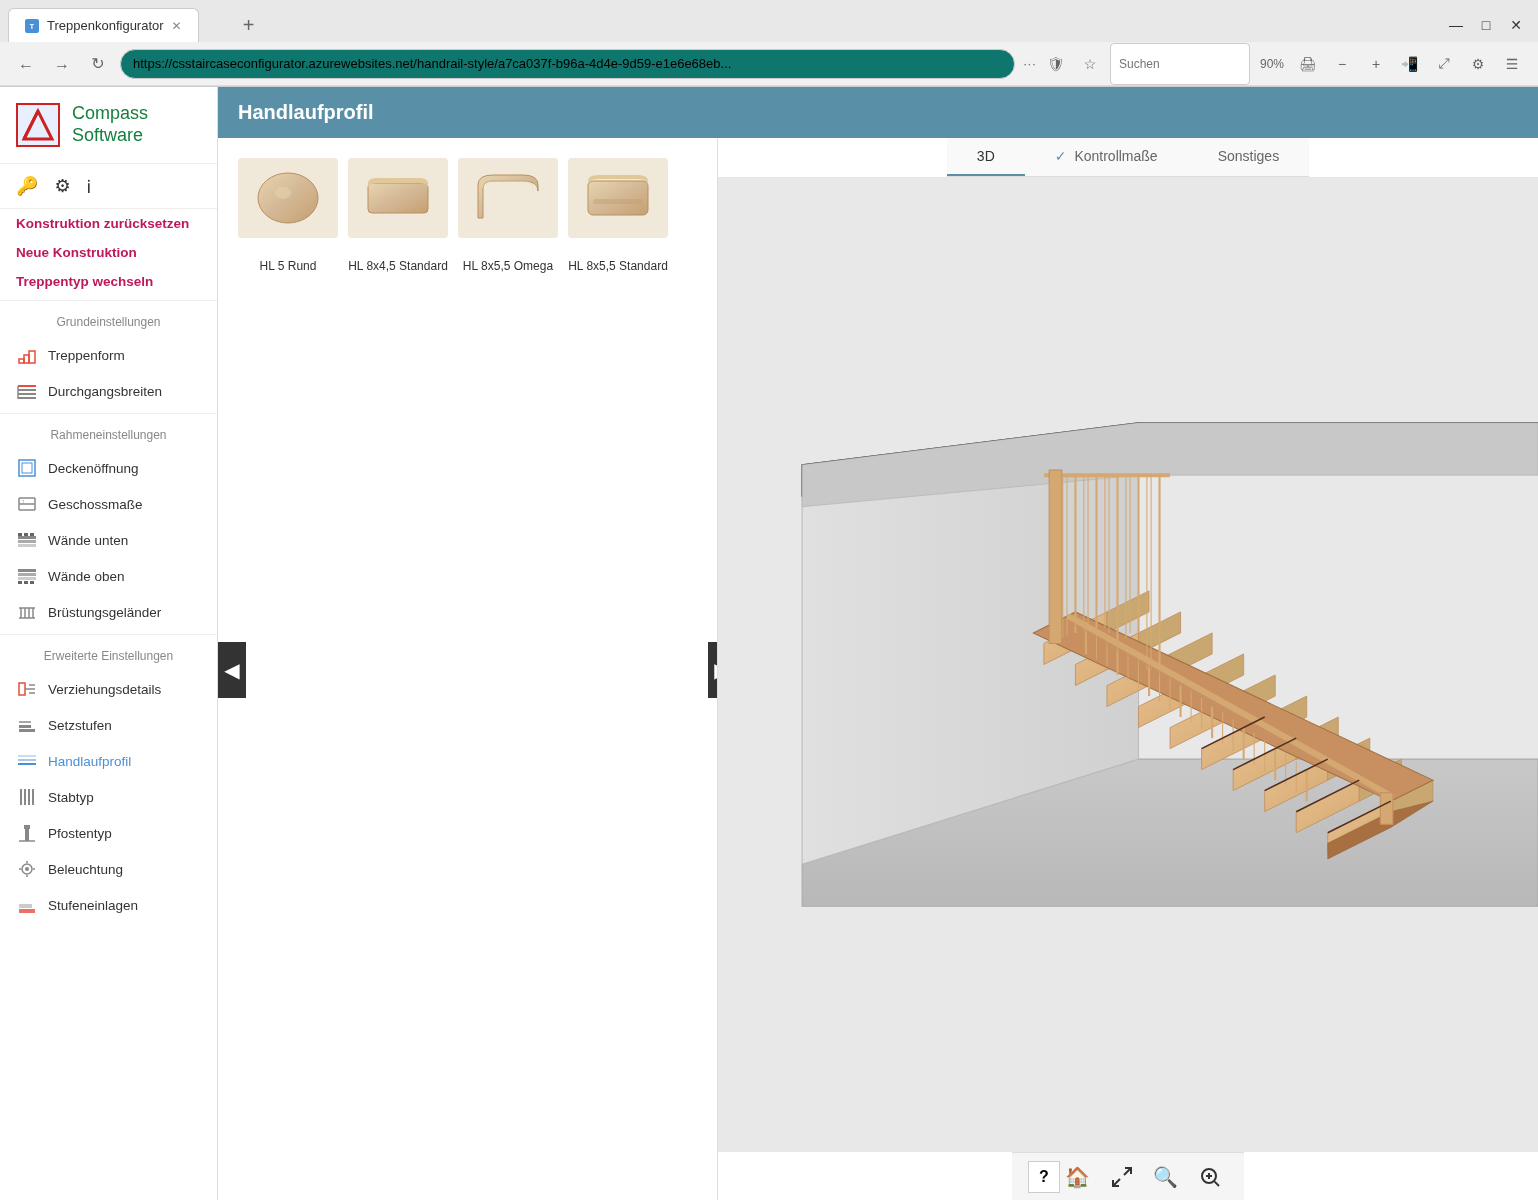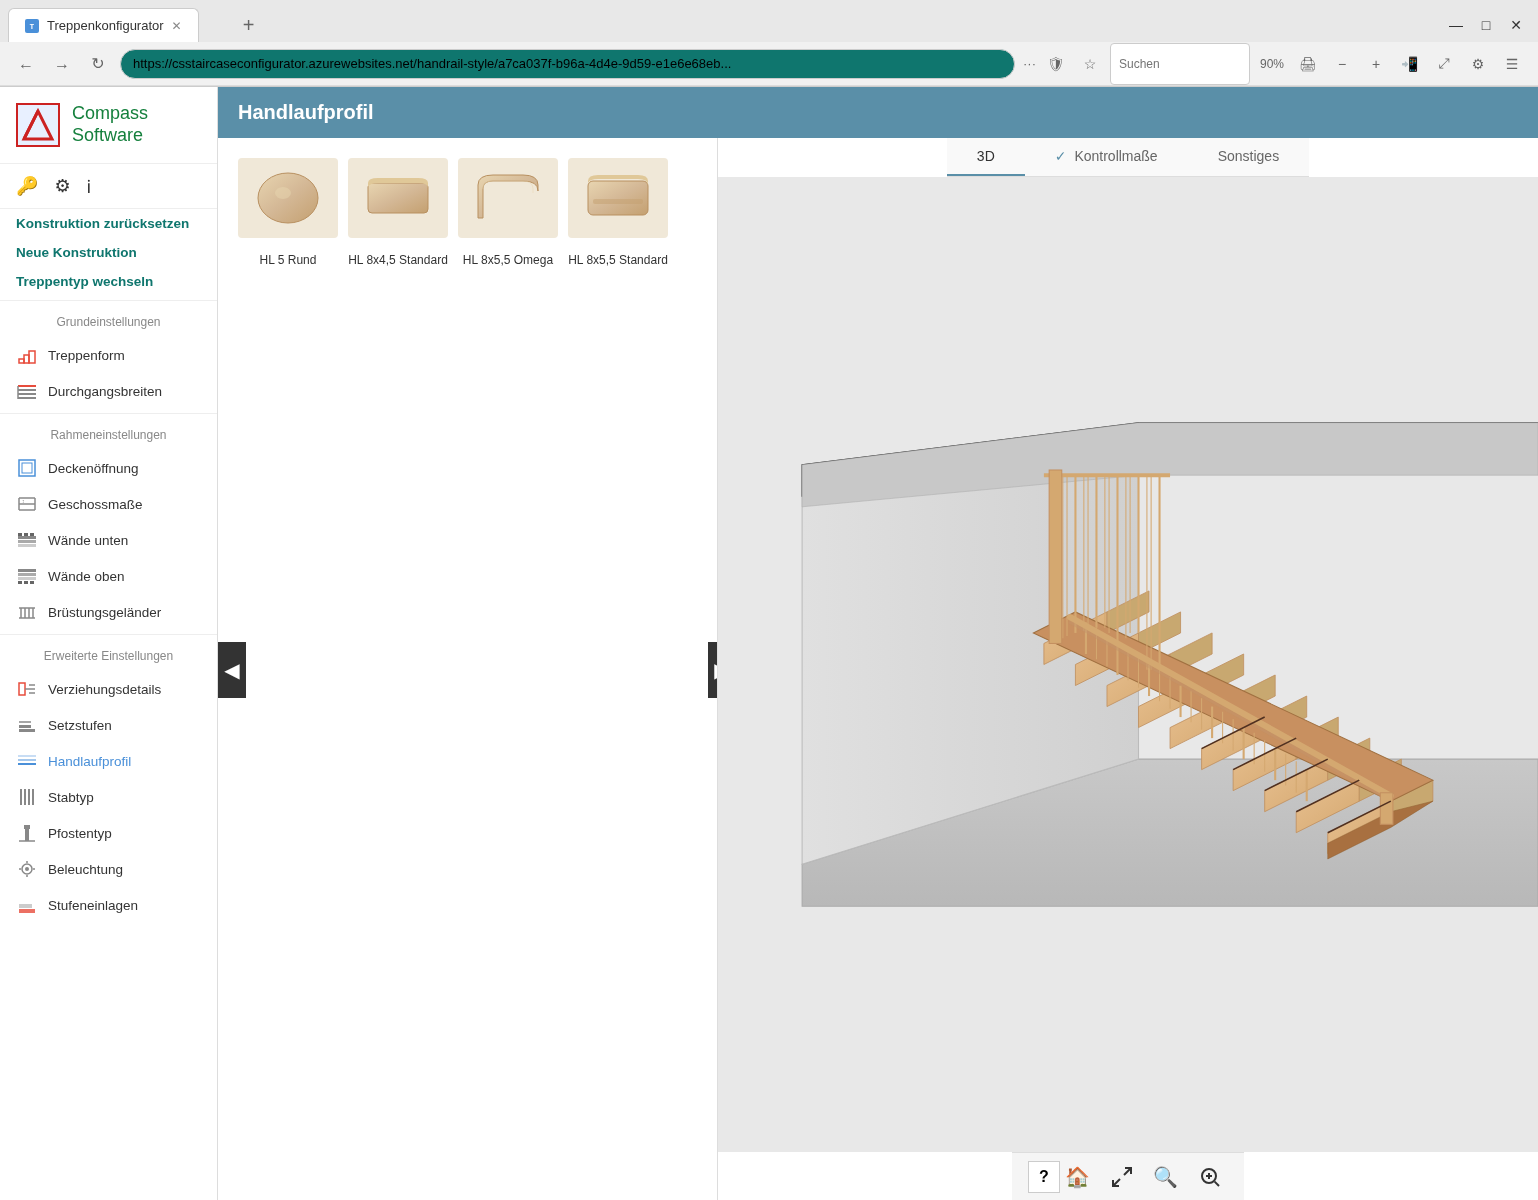--- a/index.html
+++ b/index.html
@@ -29,40 +29,40 @@
     .sidebar-logo { padding: 16px; display: flex; align-items: center; gap: 12px; border-bottom: 1px solid #eee; }
     .logo-icon { width: 44px; height: 44px; background: #e8f0ff; border: 2px solid #cc2222; display: flex; align-items: center; justify-content: center; flex-shrink: 0; }
     .logo-text { font-size: 18px; font-weight: normal; color: #15803d; line-height: 1.2; }
     .sidebar-icons { display: flex; gap: 16px; padding: 10px 16px; border-bottom: 1px solid #eee; }
     .sidebar-icon-btn { background: none; border: none; cursor: pointer; color: #333; font-size: 18px; }
     .sidebar-section { padding: 10px 20px 4px; text-align: center; }
     .sidebar-section-label { font-size: 12px; color: #888; margin-bottom: 4px; }
     .sidebar-item { display: flex; align-items: center; gap: 10px; padding: 7px 16px; cursor: pointer; font-size: 13.5px; color: #333; }
     .sidebar-item.active { color: #4a90d9; }
     .sidebar-item-icon { width: 22px; height: 22px; flex-shrink: 0; display: flex; align-items: center; justify-content: center; }
-    .sidebar-bold { font-weight: bold; padding: 7px 16px; cursor: pointer; font-size: 13.5px; color: #0f766e; }
+    .sidebar-bold { font-weight: bold; padding: 7px 16px; cursor: pointer; font-size: 13.5px; color: #be185d; }
     .divider { height: 1px; background: #eee; margin: 4px 0; }
 
     
     .main-content { flex: 1; display: flex; flex-direction: column; overflow: hidden; }
 
     
     .page-header { background: #5a8fa8; padding: 14px 20px; }
     .page-title { color: #fff; font-size: 20px; font-weight: bold; }
 
     
     .content-area { display: flex; flex: 1; overflow: hidden; }
 
     
     .profile-panel { width: 500px; background: #fff; position: relative; overflow-y: auto; border-right: 1px solid #ddd; flex-shrink: 0; }
     .profile-grid { display: flex; flex-wrap: wrap; padding: 20px; gap: 10px; }
     .profile-item { display: flex; flex-direction: column; align-items: center; cursor: pointer; }
     .profile-thumb { width: 100px; height: 80px; background: #f0e8d8; border: 2px solid transparent; border-radius: 4px; overflow: hidden; display: flex; align-items: center; justify-content: center; }
     .profile-thumb.selected { border-color: #5a8fa8; background: #d4e8f0; }
-    .profile-label { font-size: 12px; color: #333; margin-top: 15px; text-align: center; }
+    .profile-label { font-size: 12px; color: #333; margin-top: 21px; text-align: center; }
 
     .nav-arrow { position: absolute; top: 50%; transform: translateY(-50%); background: #333; color: #fff; border: none; cursor: pointer; font-size: 20px; width: 28px; height: 56px; display: flex; align-items: center; justify-content: center; z-index: 10; }
     .nav-arrow.left { left: 0; }
     .nav-arrow.right { left: 490px; }
 
     
     .view-panel { flex: 1; background: #fff; display: flex; flex-direction: column; align-items: center; }
     .view-tabs { display: flex; border-bottom: 1px solid #ddd; background: #f9f9f9; }
     .view-tab { padding: 10px 30px; font-size: 14px; color: #666; cursor: pointer; border-bottom: 2px solid transparent; }
     .view-tab.active { color: #333; border-bottom-color: #5a8fa8; }

